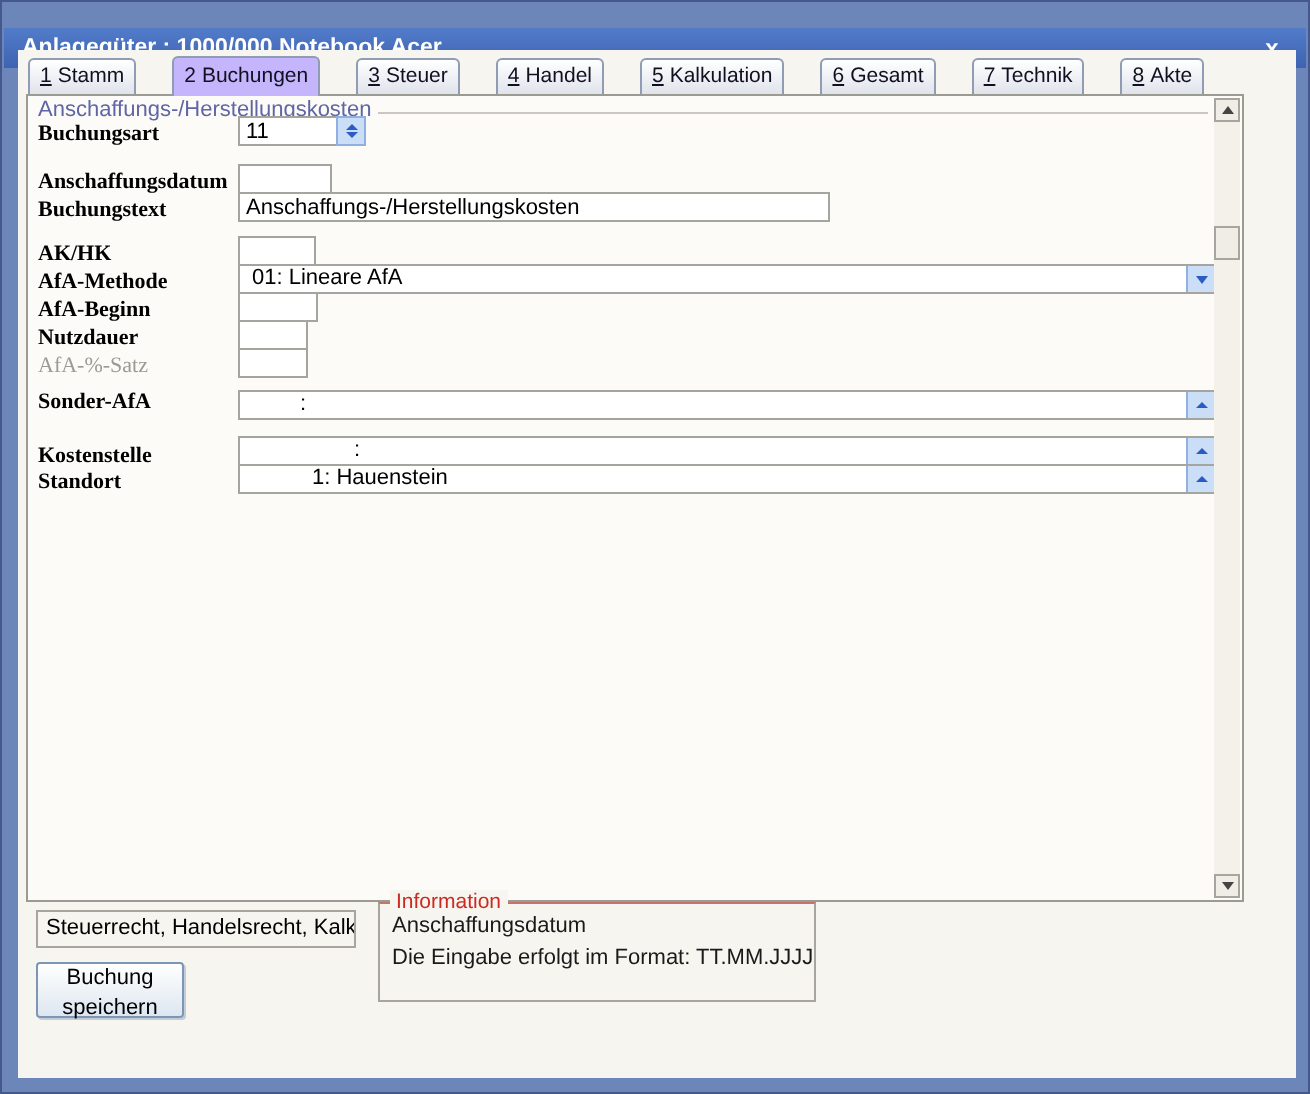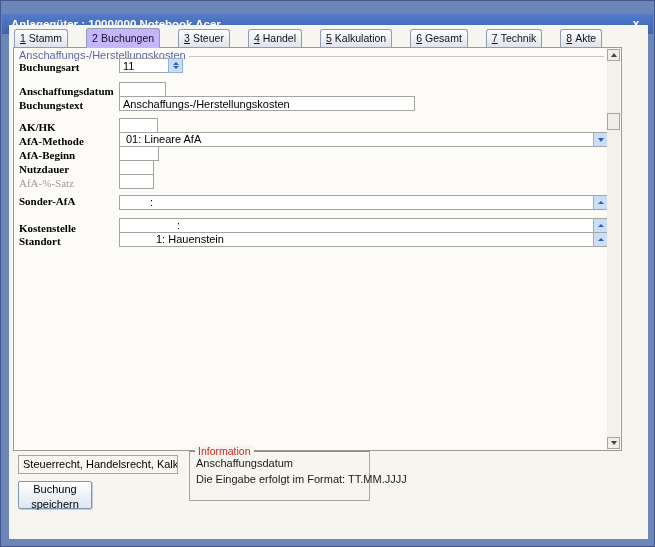--- a/index.html
+++ b/index.html
@@ -74,21 +74,21 @@
   .sb-thumb { position:absolute; left:0; top:64px; width:13px; height:17px; background:#efede6;
               border:1px solid #a7a59d; box-sizing:border-box; cursor:default; }
 
   .summary { position:absolute; left:9px; top:430px; width:160px; height:19px;
              border:1px solid #a7a59d; box-sizing:border-box; background:#f7f5ef;
              font-size:11px; padding:2px 4px; white-space:nowrap; overflow:hidden; }
   .savebtn { position:absolute; left:9px; top:456px; width:74px; height:28px;
              border:1px solid #7c96b6; border-radius:2px; box-sizing:border-box;
              background:linear-gradient(#ffffff,#dde6f0); font-size:11px; text-align:center;
              line-height:15px; box-shadow:1px 1px 0 #c2cdd9; cursor:default; }
-  .infobox { position:absolute; left:180px; top:426px; width:181px; height:50px;
+  .infobox { position:absolute; left:180px; top:426px; width:219px; height:50px;
              box-sizing:border-box; border:1px solid #a7a59d; border-top:1px solid #c4756b; }
   .infotitle { position:absolute; left:5px; top:-7px; background:#f7f5ef; color:#cc2a21;
                font-size:10.5px; padding:0 3px; }
   .infoline { position:absolute; left:6px; font-size:11px; color:#1a1a1a; white-space:nowrap; }
   .il1 { top:5px; }
   .il2 { top:21px; }
 </style>
 </head>
 <body>
 

